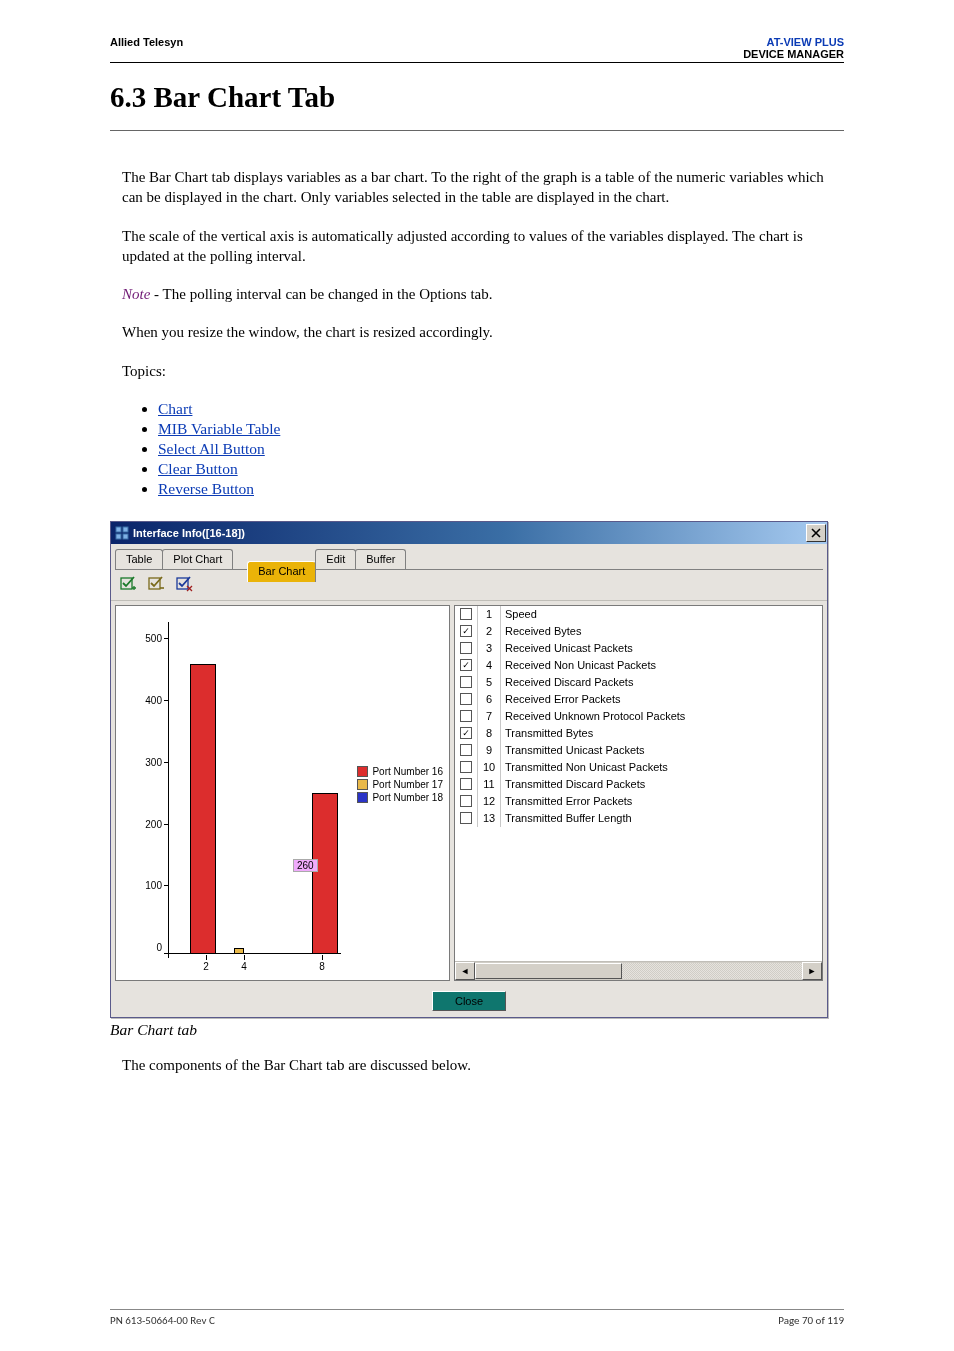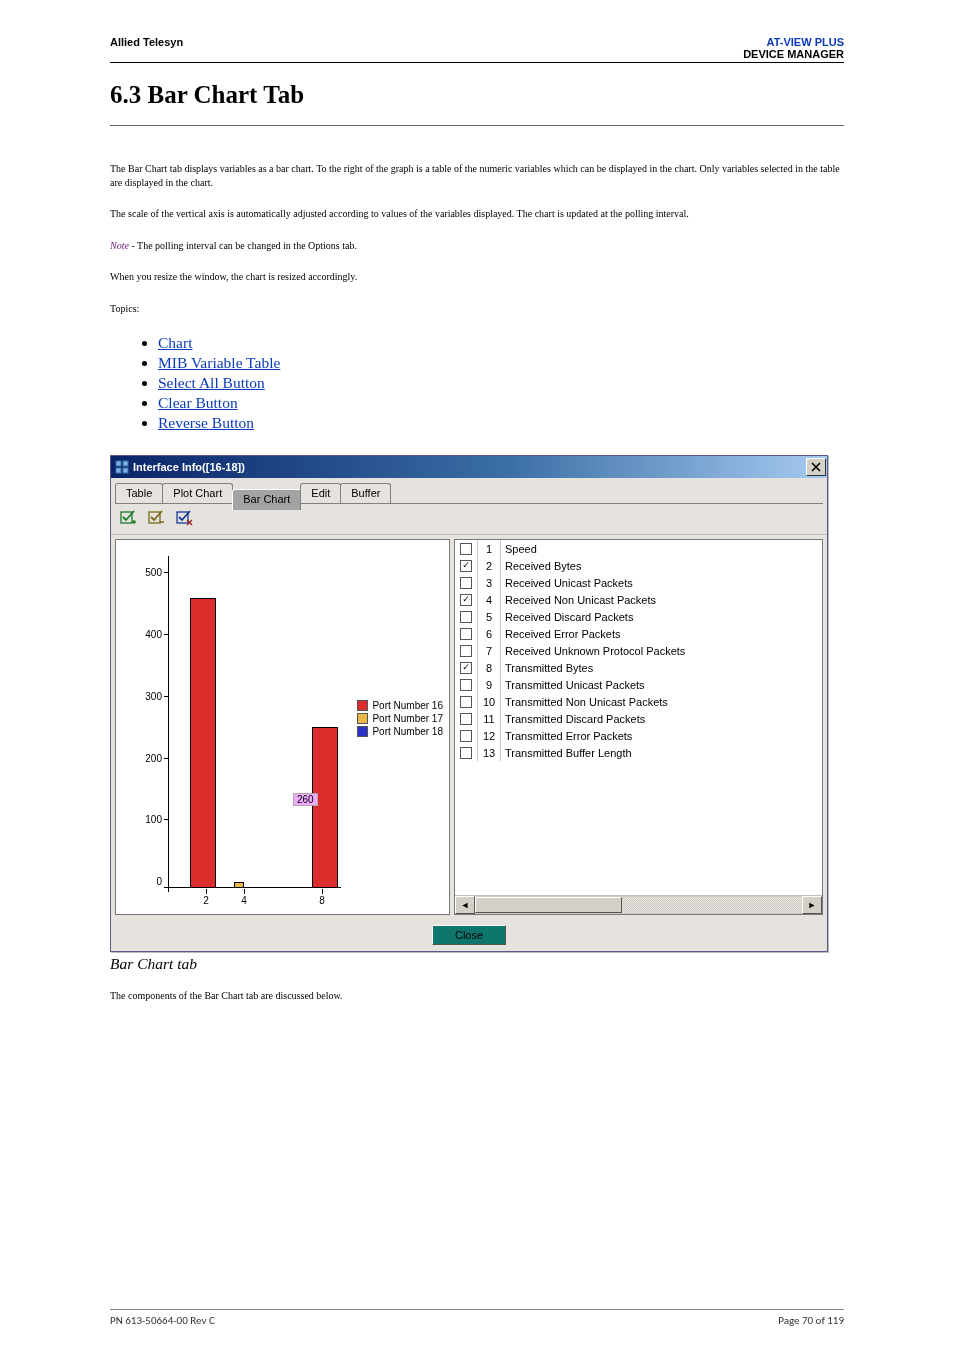--- a/index.html
+++ b/index.html
@@ -24,33 +24,33 @@
   .header-left { color: #000; }
   .header-right { text-align: right; }
   .header-right .line1 { color: #0b3bb5; }
   .header-right .line2 { color: #000; }
   .top-rule {
     border: none;
     border-top: 1.5px solid #000;
     margin: 2px 0 18px 0;
   }
   h2.section-title {
-    font-size: 25px;
+    font-size: 29px;
     font-weight: bold;
     margin: 10px 0 0 0;
   }
   .section-rule {
     border: none;
     border-top: 1px solid #666;
     margin: 16px 0 36px 0;
   }
   p.body {
-    font-size: 10px;
+    font-size: 15px;
     line-height: 1.35;
-    margin: 0 0 18px 0;
+    margin: 0 0 18px 12px;
   }
   .note-label { font-style: italic; color: #701a75; }
   ul.topic-list {
     margin: 0 0 22px 0;
     padding-left: 48px;
   }
   ul.topic-list li {
     font-size: 15.5px;
     padding: 1px 0;
   }
@@ -110,27 +110,28 @@
     background: #e6e3de;
     border: 1px solid #808080;
     border-bottom: none;
     border-top-left-radius: 3px;
     border-top-right-radius: 3px;
     margin-right: -1px;
     position: relative;
     cursor: pointer;
   }
   .tab.active {
-    background: #a3a3a3;
+    background: #eab308;
     border-top: 1px solid #fff;
     border-left: 1px solid #fff;
     border-right: 1px solid #808080;
-    top: 7px;
+    top: 13px;
     padding-bottom: 5px;
     z-index: 2;
+    margin-left: 15px;
   }
   .tabs-underline {
     margin: 0 4px;
     height: 1px;
     background: #808080;
   }
 
   .toolbar {
     display: flex;
     gap: 2px;

